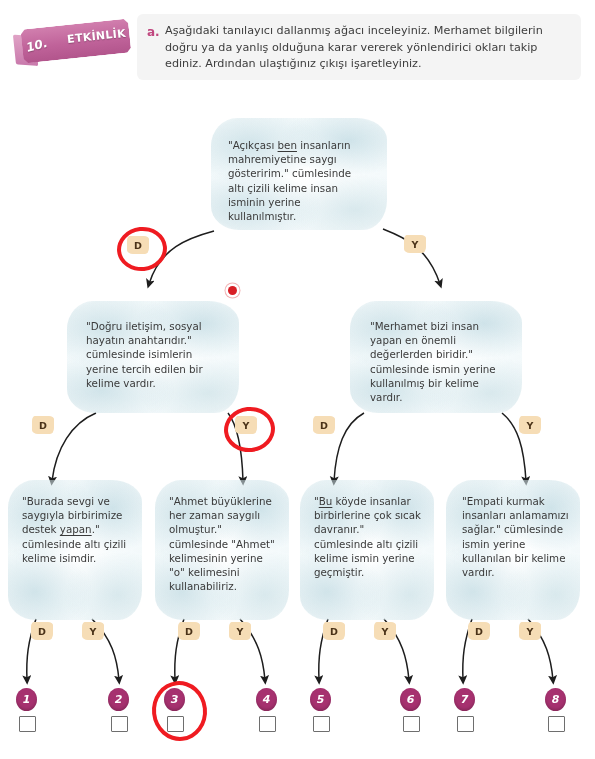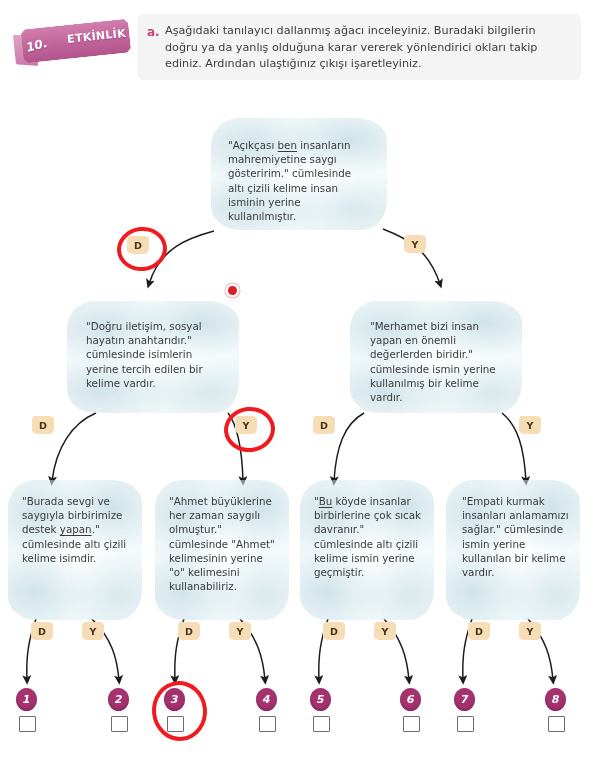--- a/index.html
+++ b/index.html
@@ -114,21 +114,21 @@
 
   <div id="etkinlik-badge">
     <div class="ribbon-fold"></div>
     <div class="ribbon"></div>
     <div id="etkinlik-num">10.</div>
     <div id="etkinlik-word">ETKİNLİK</div>
   </div>
 
   <div id="instruction-panel">
     <span id="instruction-marker">a.</span>
-    <div id="instruction-text">Aşağıdaki tanılayıcı dallanmış ağacı inceleyiniz. Buradaki bilgilerin doğru ya da yanlış olduğuna karar vererek yönlendirici okları takip ediniz. Ardından ulaştığınız çıkışı işaretleyiniz.</div>
+    <div id="instruction-text">Aşağıdaki tanılayıcı dallanmış ağacı inceleyiniz. Merhamet bilgilerin doğru ya da yanlış olduğuna karar vererek yönlendirici okları takip ediniz. Ardından ulaştığınız çıkışı işaretleyiniz.</div>
   </div>
 
 </div>
 
 <div id="tree">
 
   <svg id="arrows" viewBox="0 0 595 663" xmlns="http://www.w3.org/2000/svg">
     <defs>
       <marker id="ah" markerWidth="7" markerHeight="7" refX="3.2" refY="3" orient="auto" markerUnits="strokeWidth">
         <path d="M0,0 L6.4,3 L0,6 L1.4,3 z" fill="#1d1d1d"></path>

